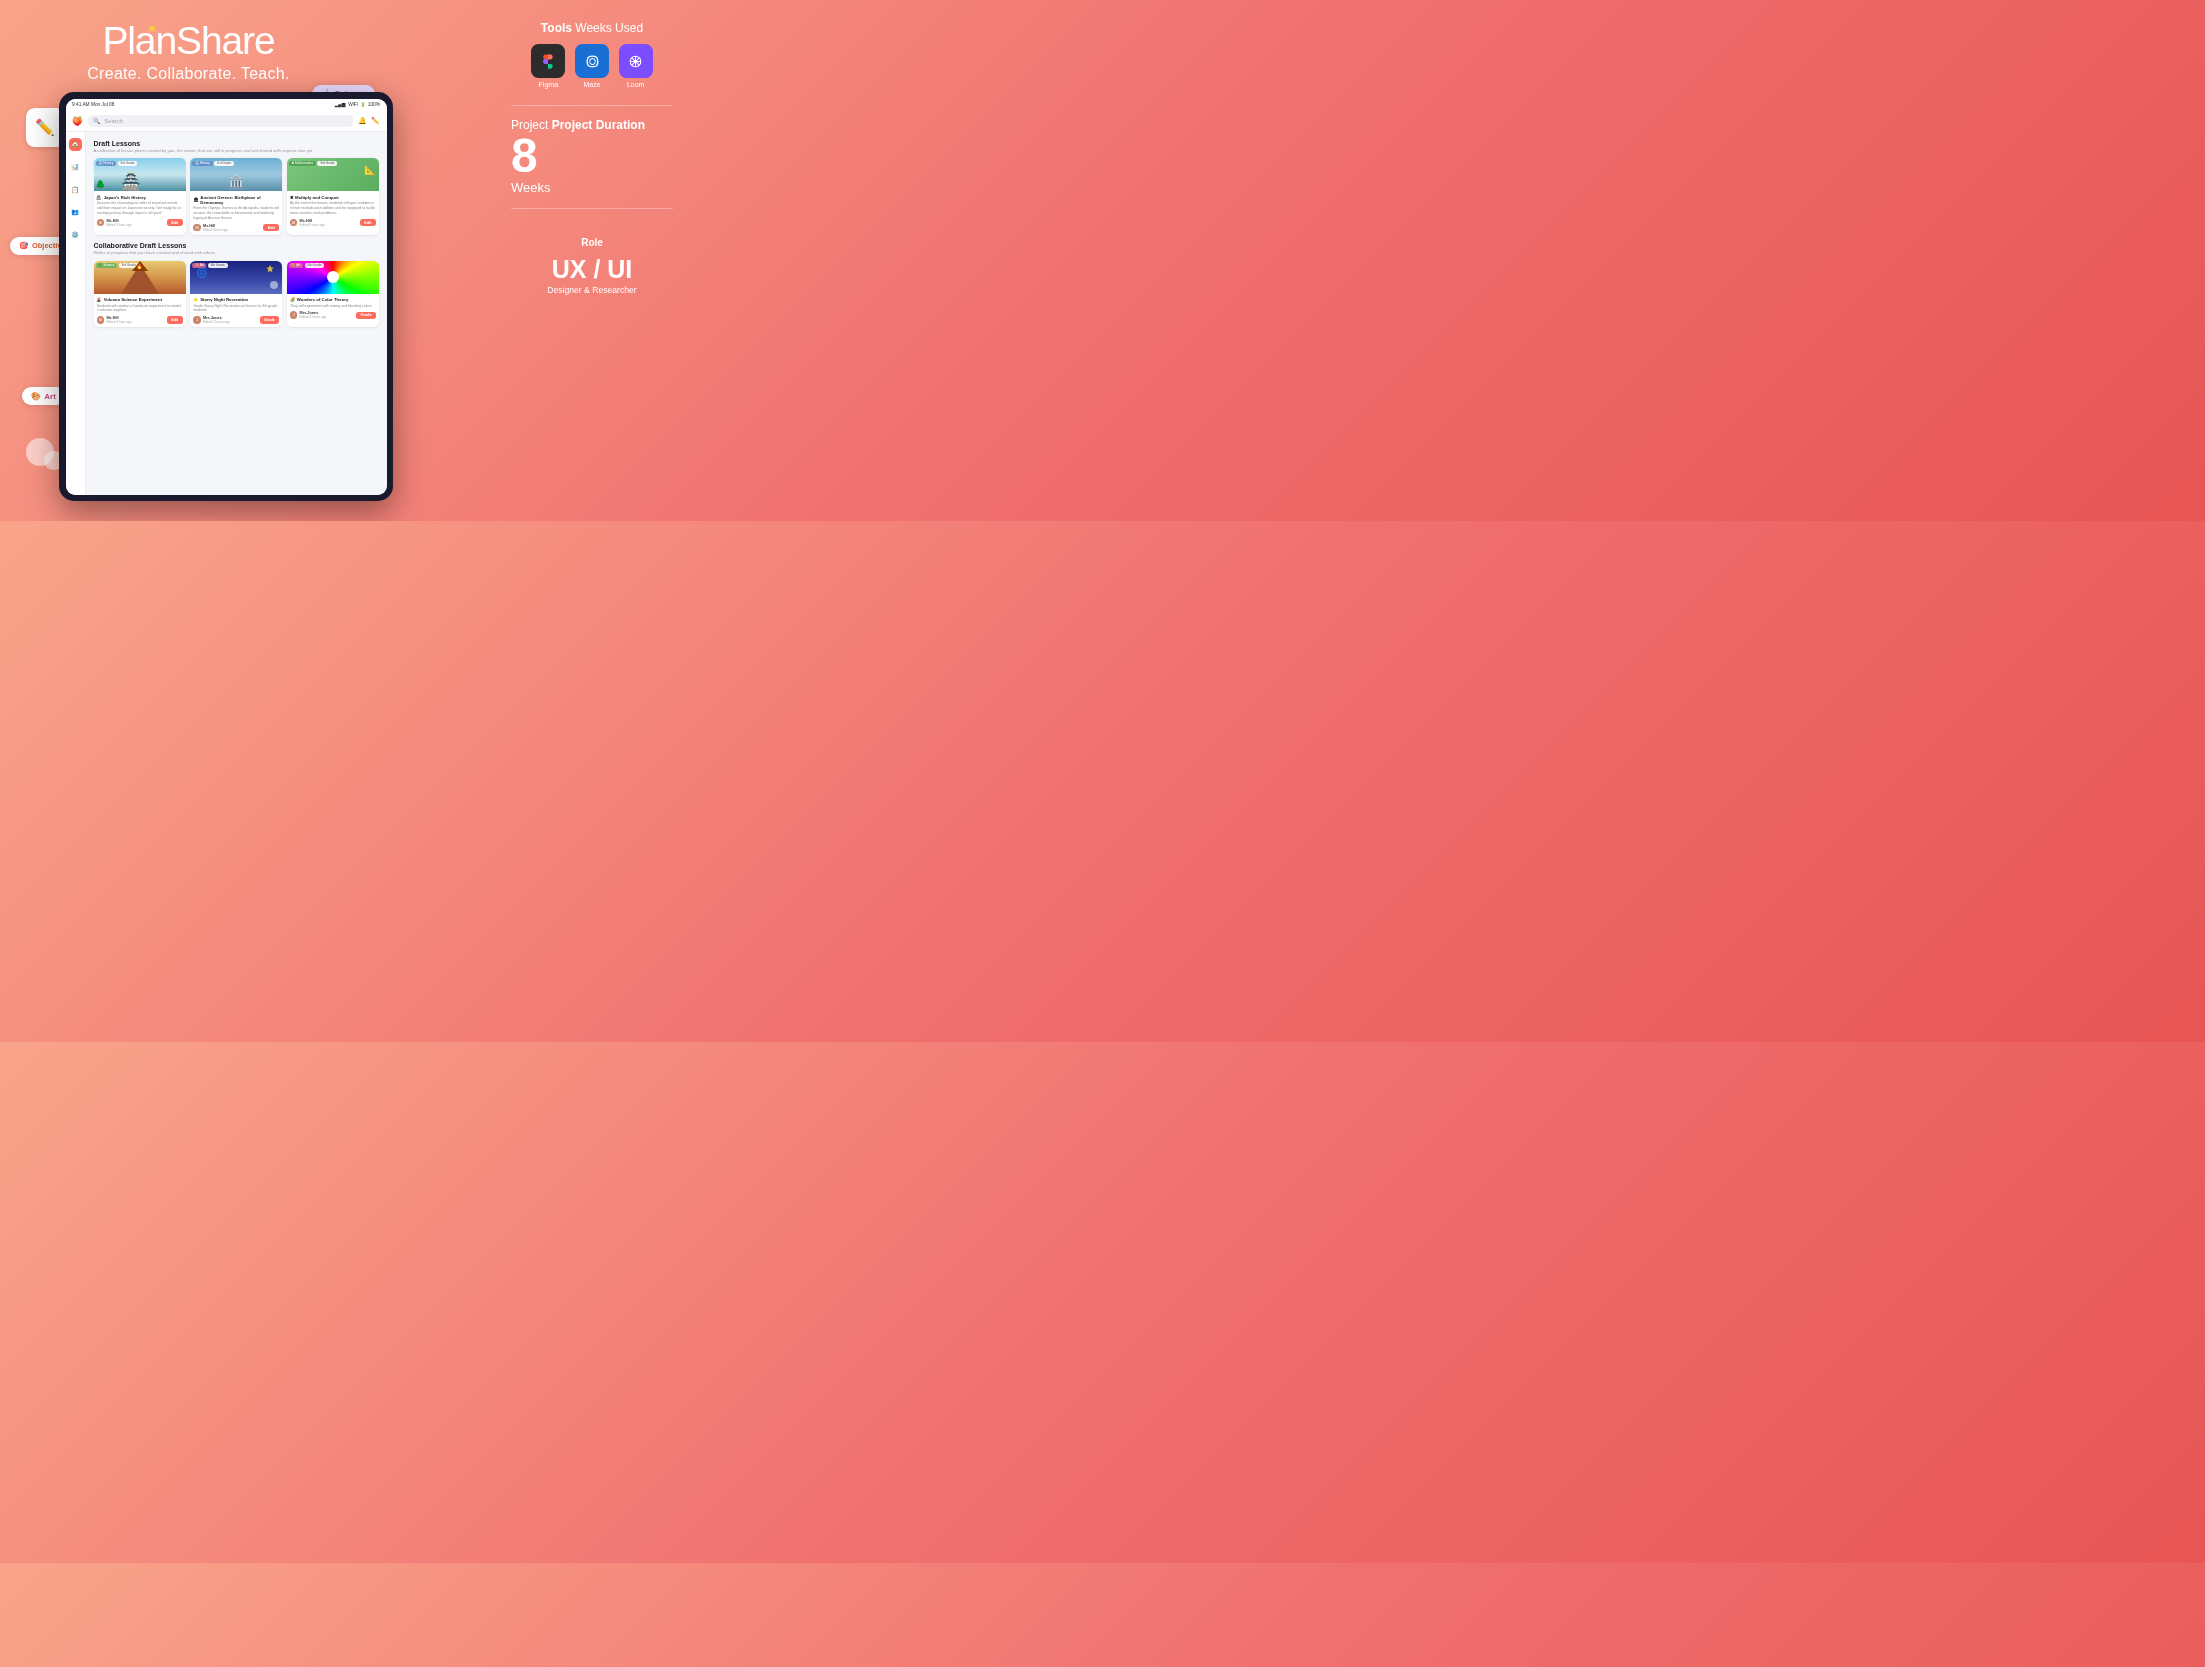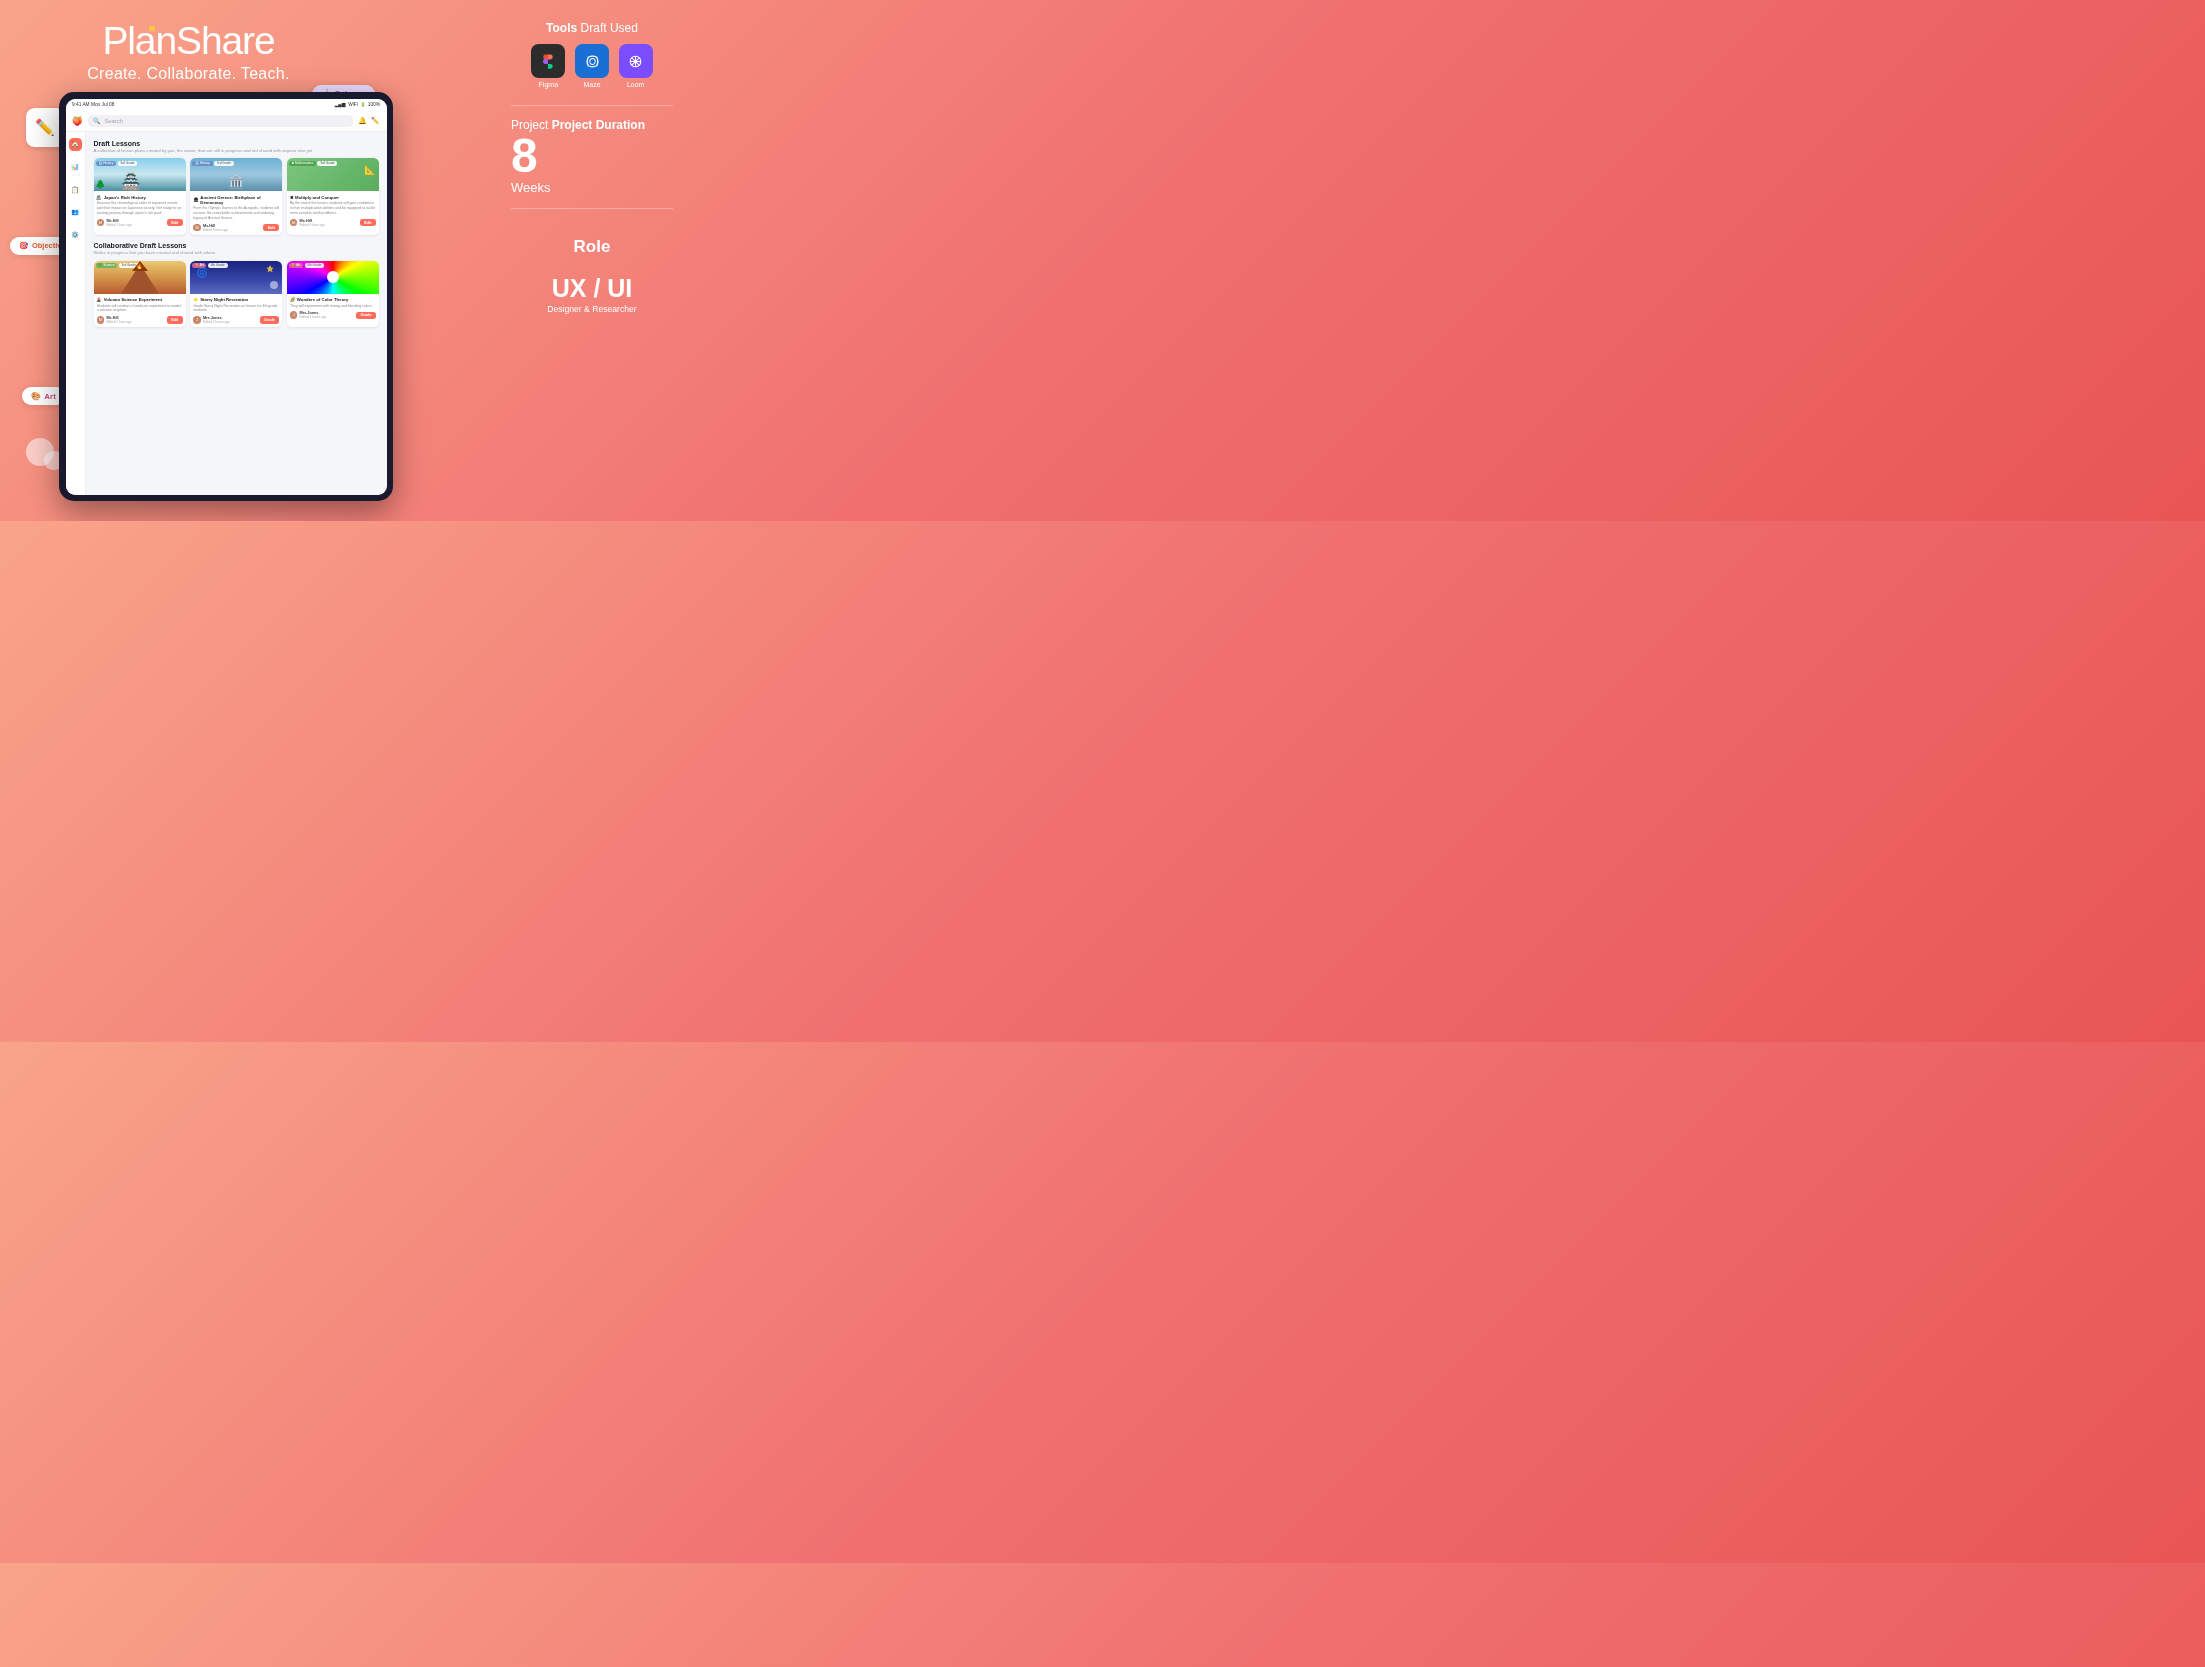--- a/index.html
+++ b/index.html
@@ -511,24 +511,24 @@
       font-size: 13px;
       color: white;
       font-weight: 400;
     }
 
     .role-section {
       text-align: center;
       margin-top: 15px;
     }
     .role-label {
-      font-size: 17px;
+      font-size: 10px;
       color: white;
       font-weight: 700;
-      margin-bottom: 18px;
+      margin-bottom: 8px;
     }
     .role-value {
       font-size: 25px;
       font-weight: 800;
       color: white;
       line-height: 1.1;
     }
     .role-sub {
       font-size: 8.6px;
       color: white;
@@ -807,21 +807,21 @@
             </div>
           </div>
         </div>
       </div>
     </div>
   </div>
 </div>
 
 <div class="right-section">
   <div class="tools-label">
-    <strong>Tools</strong> <span>Draft Used</span>
+    <strong>Tools</strong> <span>Weeks Used</span>
   </div>
 
   <div class="tools-icons">
 
     <div class="tool-item">
       <div class="tool-icon-box tool-figma">
         <svg width="17" height="17" viewBox="0 0 32 32">
           <circle cx="10.5" cy="16" r="4.5" fill="#1ABCFE"></circle>
           <path d="M6 7.5A4.5 4.5 0 0 1 10.5 3H15V12H10.5A4.5 4.5 0 0 1 6 7.5Z" fill="#F24E1E"></path>
           <path d="M15 3h4.5A4.5 4.5 0 0 1 24 7.5v0A4.5 4.5 0 0 1 19.5 12H15V3Z" fill="#FF7262"></path>

